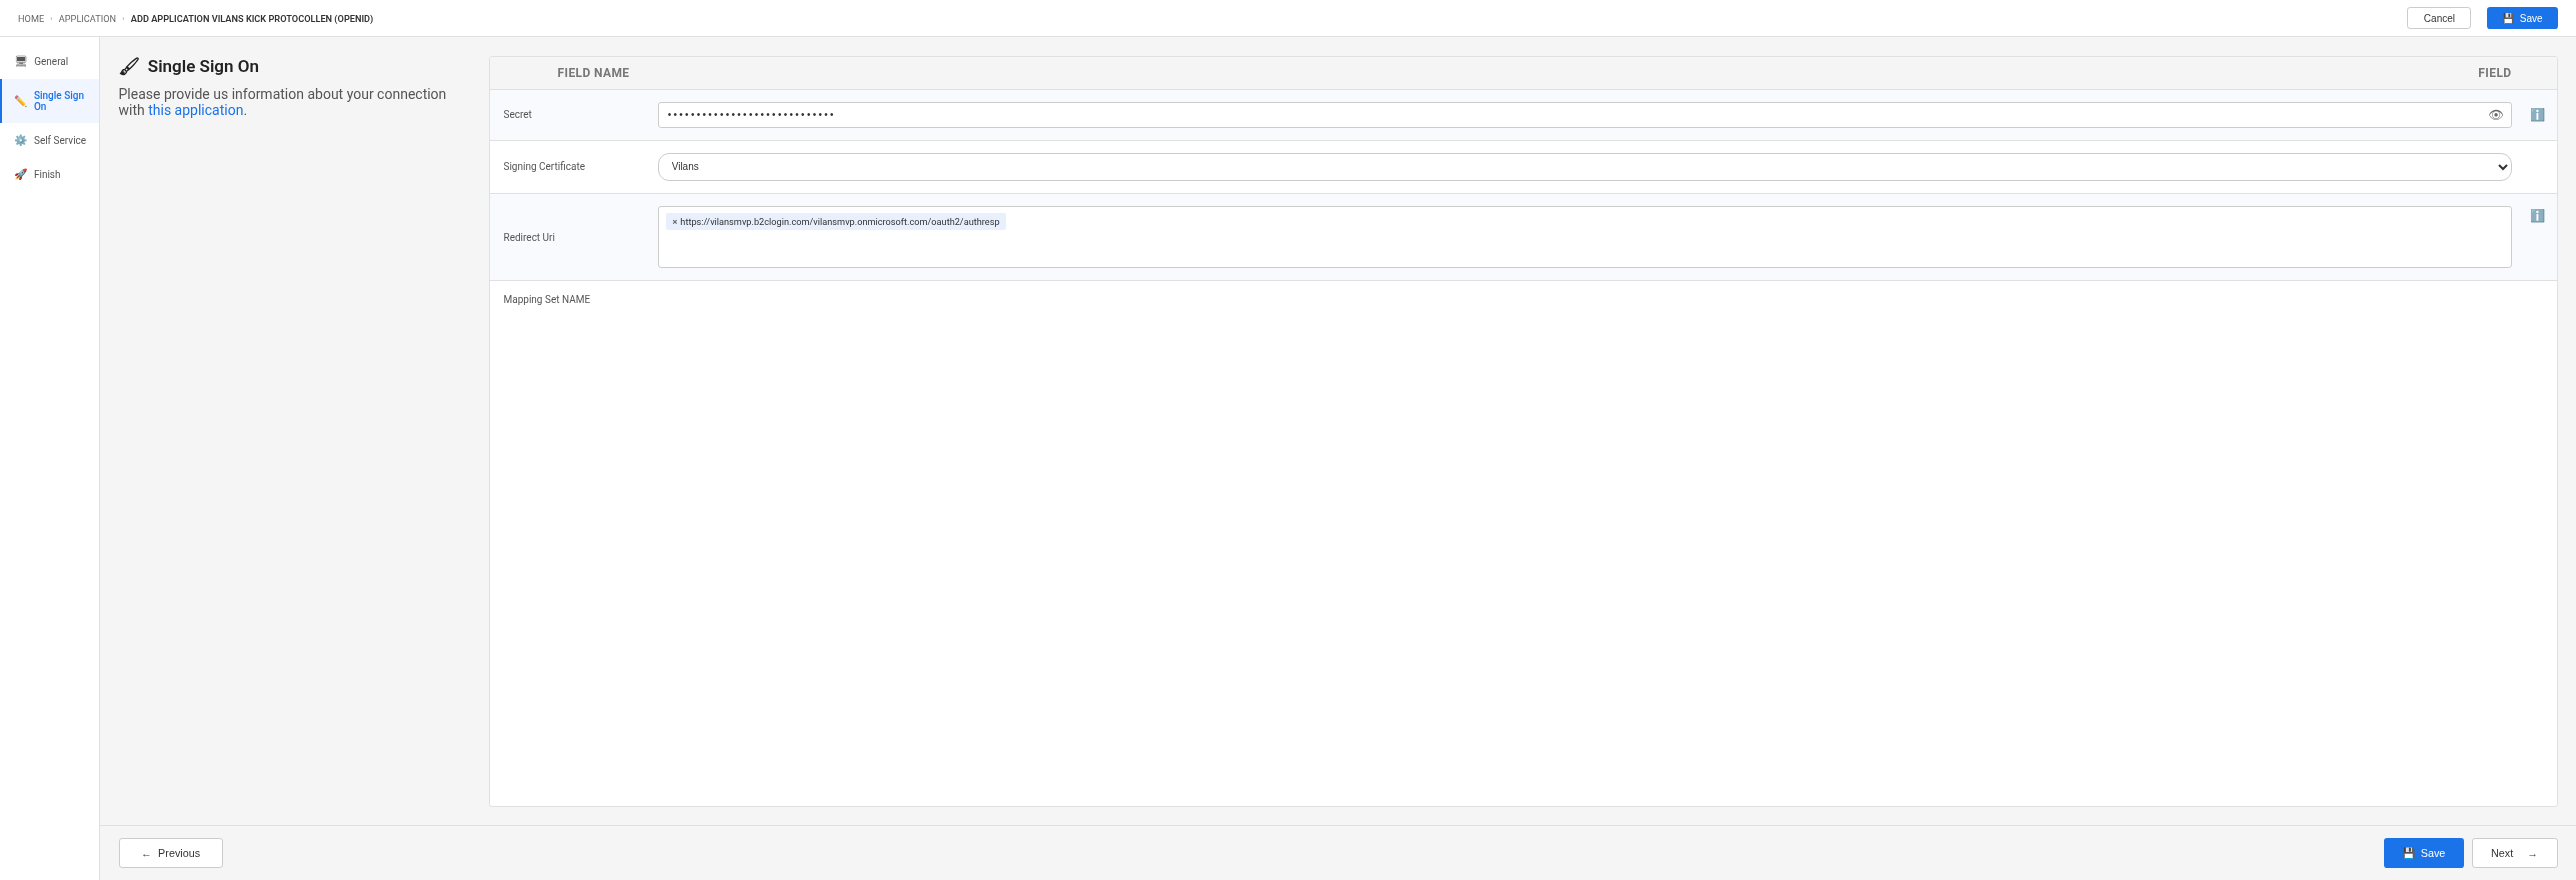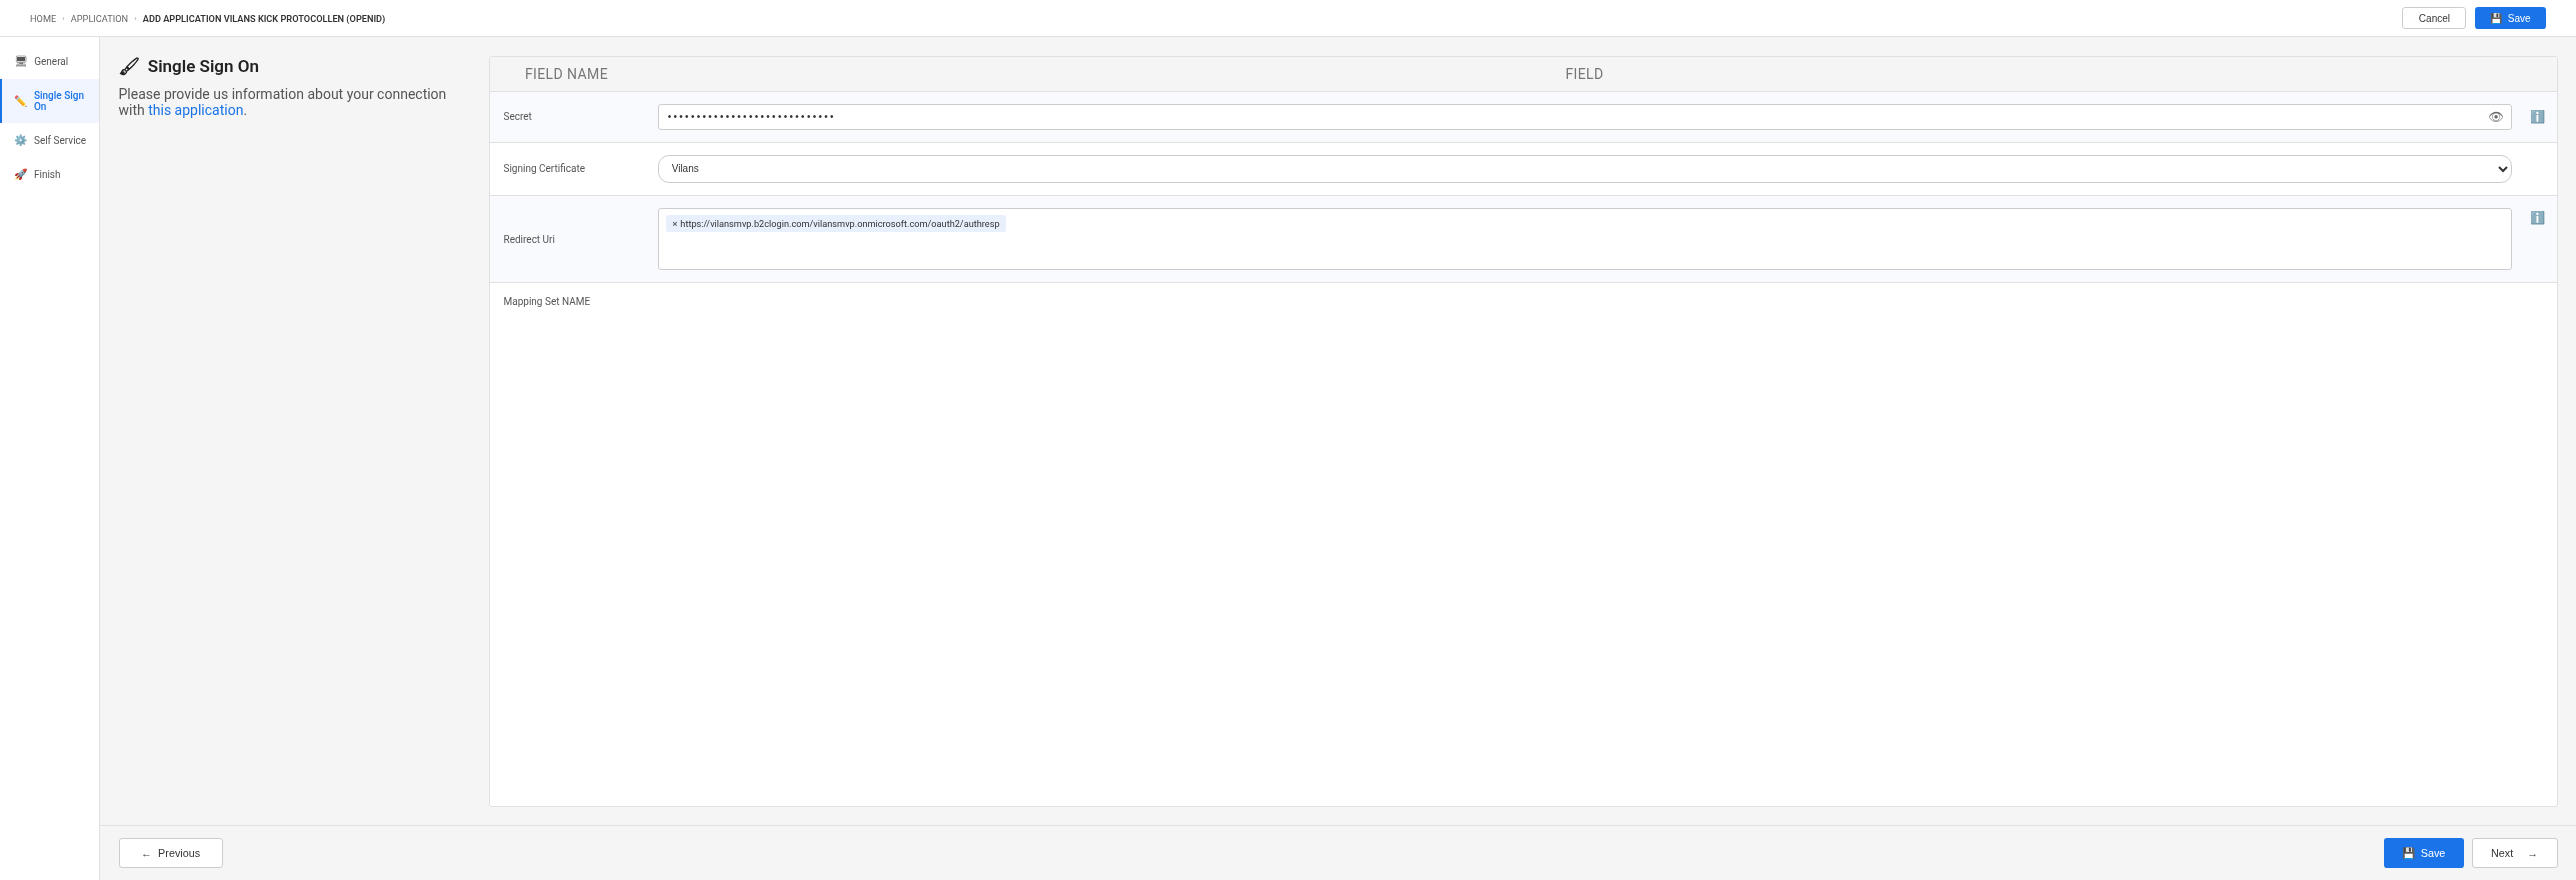--- a/index.html
+++ b/index.html
@@ -2,27 +2,27 @@
 <html style="font-size:12.3px"><head>
   <meta charset="utf-8">
   <style>
     * { box-sizing: border-box; margin: 0; padding: 0; }
     body { font-family: -apple-system, BlinkMacSystemFont, 'Segoe UI', Roboto, sans-serif; font-size: 10.8px; background: #f5f5f5; color: #333; }
 
     
     .top-nav {
       display: flex; align-items: center; justify-content: space-between;
       background: #fff; border-bottom: 0.8px solid #e0e0e0;
-      padding: 0 30px; height: 37px;
+      padding: 0 18px; height: 37px;
     }
     .breadcrumb { display: flex; align-items: center; gap: 6.2px; font-size: 9.2px; color: #666; }
     .breadcrumb a { color: #666; text-decoration: none; }
     .breadcrumb .sep { color: #999; font-size: 7.7px; }
     .breadcrumb .current { color: #333; font-weight: 600; font-size: 9.2px; }
-    .top-actions { display: flex; gap: 9px; }
+    .top-actions { display: flex; gap: 16px; }
     .btn-cancel {
       padding: 4.6px 15.4px; border: 0.8px solid #ccc; background: #fff; border-radius: 3.1px;
       cursor: pointer; font-size: 10px; color: #333;
     }
     .btn-save-top {
       padding: 4.6px 15.4px; border: none; background: #1a73e8; border-radius: 3.1px;
       cursor: pointer; font-size: 10px; color: #fff; display: flex; align-items: center; gap: 4.6px;
     }
 
     
@@ -57,21 +57,21 @@
     .page-title { display: flex; align-items: center; gap: 7.7px; font-size: 17px; font-weight: 600; margin-bottom: 10.8px; color: #222; }
     .page-subtitle { font-size: 14px; color: #555; }
     .page-subtitle a { color: #1a73e8; text-decoration: none; }
 
     
     .right-panel {
       flex: 1; background: #fff; border: 0.8px solid #e0e0e0; border-radius: 3.1px; overflow: hidden;
     }
     table { width: 100%; border-collapse: collapse; }
     thead tr { background: #f5f5f5; }
-    th { padding: 9.2px 14px; text-align: center; font-size: 14px; font-weight: 400; color: #777; letter-spacing: 0.4px; border-bottom: 0.8px solid #e0e0e0; }
+    th { padding: 9.2px 14px; text-align: right; font-size: 12px; font-weight: 700; color: #777; letter-spacing: 0.4px; border-bottom: 0.8px solid #e0e0e0; }
     td { padding: 12.3px 14px; vertical-align: middle; border-bottom: 0.8px solid #e0e0e0; font-size: 10px; }
     tr:last-child td { border-bottom: none; }
     .field-label { color: #555; font-size: 10px; width: 154px; }
     .value-cell { position: relative; }
     .row-shaded { background: #f9fafe; }
 
     .client-id-value { color: #333; font-size: 10px; }
     .info-icon {
       position: absolute; right: 10.8px; top: 50%; transform: translateY(-50%);
       color: #1a73e8; font-size: 12.3px; cursor: pointer;

